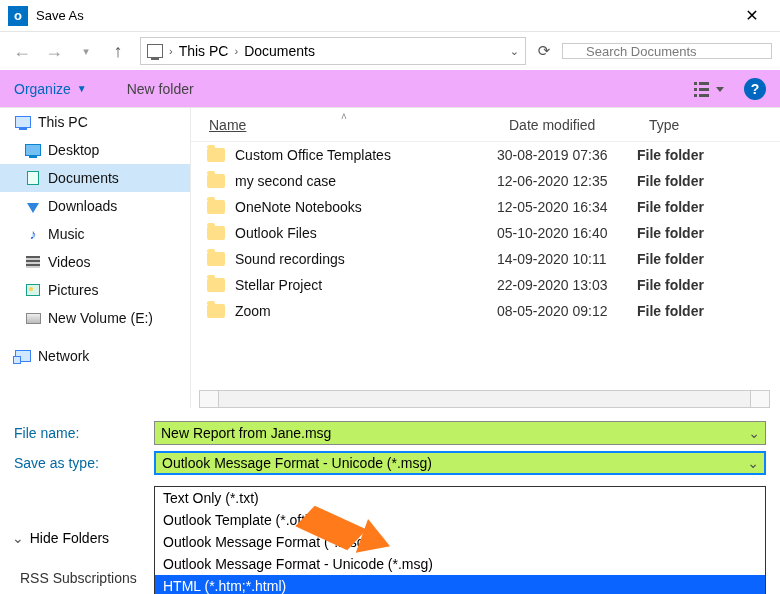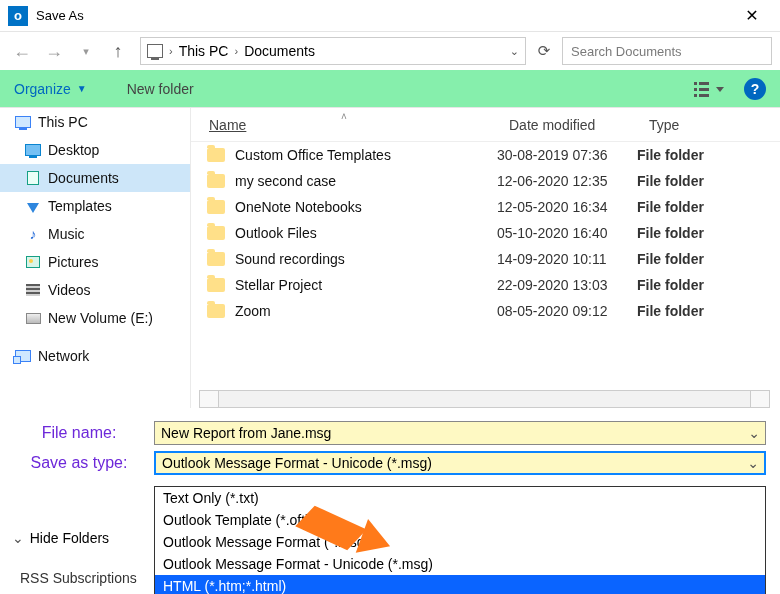--- a/index.html
+++ b/index.html
@@ -16,24 +16,24 @@
   .navrow { height:38px; display:flex; align-items:center; padding:0 8px; gap:4px; }
   .navbtn { width:28px; height:28px; display:flex; align-items:center; justify-content:center; color:#9a9a9a; font-size:18px; border-radius:3px;}
   .navbtn.dark { color:#555; }
   .addr { flex:1; height:28px; border:1px solid #ccc; display:flex; align-items:center; padding:0 6px; gap:6px; margin-left:4px;}
   .addr .mon { width:16px; height:14px; background:#fff; border:1px solid #666; position:relative;}
   .addr .mon::after { content:""; position:absolute; left:3px; right:3px; bottom:-3px; height:2px; background:#666;}
   .addr .chev { color:#555; font-size:11px;}
   .addr .crumb { font-size:14px; }
   .addr-tail { margin-left:auto; display:flex; align-items:center; gap:6px; color:#555;}
   .refresh { width:28px; height:28px; display:flex; align-items:center; justify-content:center; color:#555; font-size:15px;}
-  .search { width:210px; height:28px; border:1px solid #ccc; color:#7a7a7a; padding:0 8px; display:flex; align-items:center; font-size:13px;}
-
-  
-  .toolrow { height:38px; display:flex; align-items:center; padding:0 14px; background:#86efac; border-bottom:1px solid #e6e6e6;}
+  .search { width:210px; height:16px; border:1px solid #ccc; color:#7a7a7a; padding:0 23px; display:flex; align-items:center; font-size:13px;}
+
+  
+  .toolrow { height:38px; display:flex; align-items:center; padding:0 14px; background:#f0abfc; border-bottom:1px solid #e6e6e6;}
   .organize { color:#0067C0; font-size:14px; display:flex; align-items:center; gap:6px;}
   .newfolder { color:#444; font-size:14px; margin-left:40px;}
   .spacer { flex:1; }
   .viewbtn svg{ display:block;}
   .qbtn { width:22px; height:22px; border-radius:50%; background:#0067C0; color:#fff; display:flex; align-items:center; justify-content:center; font-weight:bold; font-size:14px; margin-left:18px;}
 
   
   .main { display:flex; height:300px; }
   .tree { width:190px; background:#fff; overflow:hidden;}
   .tree .node { height:28px; display:flex; align-items:center; padding-left:14px; gap:6px; font-size:14px; color:#111;}
@@ -69,22 +69,22 @@
   .row .fdate { width:140px; color:#333;}
   .row .ftype { flex:1; color:#333;font-weight:bold;}
 
   .hscroll { height:18px; margin:6px 10px 0 8px; border:1px solid #ccc; background:#f2f2f2; position:relative;}
   .hscroll::before{content:"";position:absolute;left:0;top:0;bottom:0;width:18px;border-right:1px solid #ccc;background:#f8f8f8;}
   .hscroll::after{content:"";position:absolute;right:0;top:0;bottom:0;width:18px;border-left:1px solid #ccc;background:#f8f8f8;}
 
   
   .form { padding:10px 14px 0 14px; }
   .formrow { display:flex; align-items:center; height:30px; }
-  .formrow .lbl { width:140px; text-align:center; padding-right:10px; font-size:16px; color:#6d28d9;}
-  .formrow .ctrl { flex:1; height:24px; border:1px solid #888; display:flex; align-items:center; padding:0 6px; font-size:14px; background:#fef9c3; position:relative;}
+  .formrow .lbl { width:140px; text-align:left; padding-right:10px; font-size:14px; color:#0369a1;}
+  .formrow .ctrl { flex:1; height:24px; border:1px solid #888; display:flex; align-items:center; padding:0 6px; font-size:14px; background:#bef264; position:relative;}
   .formrow .ctrl .dd { position:absolute; right:2px; top:2px; bottom:2px; width:18px; display:flex; align-items:center; justify-content:center; color:#555;}
   .ctrl.selected { border:2px solid #0a84ff; }
 
   .options { position:absolute; left:154px; right:14px; top:486px; border:1px solid #333; background:#fff; font-size:14px; z-index:5;}
   .options .opt { height:22px; display:flex; align-items:center; padding:0 8px; }
   .options .opt.sel { background:#0a64ff; color:#fff;}
 
   .hidef { position:absolute; left:12px; bottom:48px; font-size:14px; display:flex; align-items:center; gap:6px; z-index:3;}
   .rss   { position:absolute; left:20px; bottom:8px; font-size:14px; color:#333; z-index:3;}
 
@@ -159,37 +159,37 @@
     <div class="node child sel">
         <span class="icon">
           <span class="ico-docs"></span>
         </span>
         <span>Documents</span>
       </div>
     <div class="node child">
         <span class="icon">
           <span class="ico-dl"></span>
         </span>
-        <span>Templates</span>
+        <span>Downloads</span>
       </div>
     <div class="node child">
         <span class="icon ico-music">♪</span>
         <span>Music</span>
       </div>
     <div class="node child">
         <span class="icon">
+          <span class="ico-vid"></span>
+        </span>
+        <span>Videos</span>
+      </div>
+    <div class="node child">
+        <span class="icon">
           <span class="ico-pic"></span>
         </span>
         <span>Pictures</span>
-      </div>
-    <div class="node child">
-        <span class="icon">
-          <span class="ico-vid"></span>
-        </span>
-        <span>Videos</span>
       </div>
     <div class="node child">
         <span class="icon">
           <span class="ico-disk"></span>
         </span>
         <span>New Volume (E:)</span>
       </div>
     <div style="height:10px;"></div>
     <div class="node top">
         <span class="icon">

